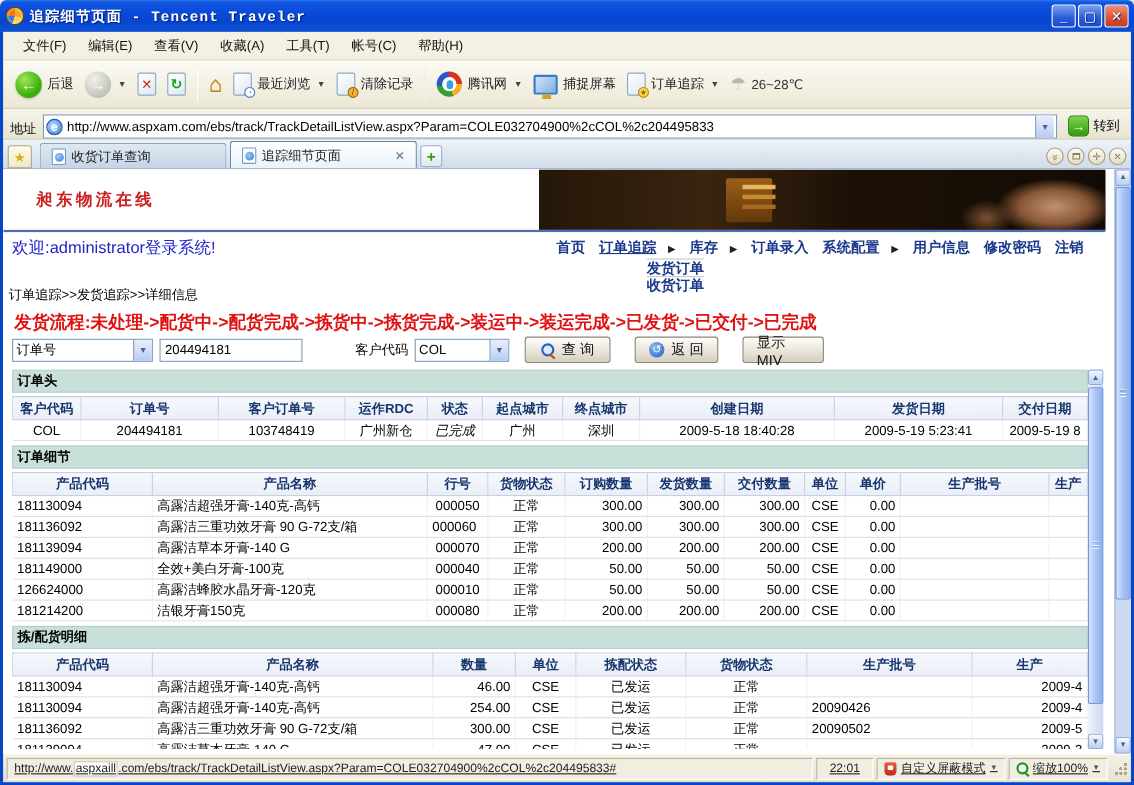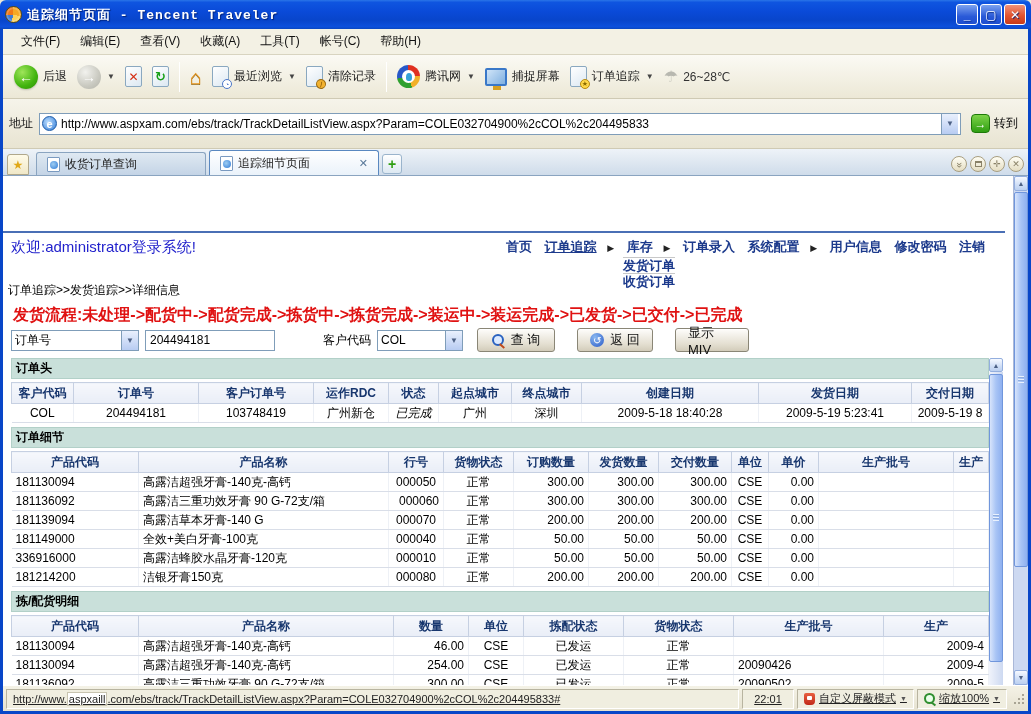--- a/index.html
+++ b/index.html
@@ -55,22 +55,22 @@
   .monitor::after { content:""; position:absolute; left:6px; bottom:-6px; width:8px; height:4px; background:#d8a020; }
   .qq-mag { width:22px; height:22px; position:relative; }
   .qq-mag::before { content:""; position:absolute; left:1px; top:1px; width:14px; height:14px; border-radius:50%;
     border:3px solid #2a62c0; background:radial-gradient(circle at 35% 35%,#eaf4ff,#9cc2ee); }
   .qq-mag::after { content:""; position:absolute; right:1px; bottom:0px; width:9px; height:3px; background:#d88a20;
     transform:rotate(40deg); border-radius:2px; }
   .weather-ico { color:#b8b8b0; font-size:16px; }
   .weather-txt { color:#333; }
 
   
-  .addressbar { height:50px; background:linear-gradient(180deg,#f6f4ea,#e8e4d2); border-bottom:1px solid #cfcab4;
-    display:flex; align-items:center; padding:0 6px; gap:6px; }
+  .addressbar { height:28px; background:linear-gradient(180deg,#f6f4ea,#e8e4d2); border-bottom:1px solid #cfcab4;
+    display:flex; align-items:flex-end; padding:0 6px; gap:6px; }
   .addr-label { color:#111; }
   .addr-input { flex:1; height:22px; background:#fff; border:1px solid #7f9db9; display:flex; align-items:center; padding:0 2px; }
   .ie-ico { width:15px; height:15px; margin-right:4px; border-radius:50%; flex:0 0 auto;
     background:radial-gradient(circle at 40% 40%,#bfe0ff,#2f7ad6); border:1px solid #1a5aa8; position:relative; }
   .ie-ico::after { content:"e"; position:absolute; inset:0; color:#fff; font-size:11px; font-weight:bold; text-align:center; line-height:14px; }
   .addr-url { flex:1; color:#000; font-size:12px; white-space:nowrap; overflow:hidden; }
   .addr-drop { width:17px; height:20px; background:linear-gradient(180deg,#e9f0fd,#b8ccf2); border-left:1px solid #7f9db9;
     color:#4d6185; font-size:8px; display:flex; align-items:center; justify-content:center; }
   .go-btn { display:flex; align-items:center; gap:4px; padding:2px 4px; border-radius:3px; }
   .go-ico { width:19px; height:19px; border-radius:4px; background:linear-gradient(180deg,#7cd348,#2f9e12); color:#fff;
@@ -112,21 +112,21 @@
     background:linear-gradient(180deg,#b06a18,#6a3c0c); opacity:.85; border-radius:2px; }
   .banner-photo::after { content:""; position:absolute; left:36%; top:14px; width:30px; height:4px; background:#e8b860;
     box-shadow:0 9px 0 #c88a30, 0 18px 0 #a86a20; }
   .banner-line { position:absolute; left:0; top:55px; width:1002px; height:2px; background:#4a6fb5; }
 
   .welcome { position:absolute; left:8px; top:62px; color:#2222cc; font-size:15px; }
   .nav { position:absolute; right:28px; top:62px; color:#1c3a8c; font-weight:bold; font-size:13px; white-space:nowrap; }
   .nav span.nav-link { margin-left:9px; }
   .nav .cur { text-decoration:underline; }
   .nav .arr { color:#222; font-size:9px; margin-left:7px; }
-  .subnav { position:absolute; left:585px; top:81px; color:#1c3a8c; font-weight:bold; font-size:13px; line-height:15px;margin-left:35px; }
+  .subnav { position:absolute; left:585px; top:81px; color:#1c3a8c; font-weight:bold; font-size:13px; line-height:15px; }
   .subnav div { border-top:1px solid #c8c8c8; padding-top:0px; }
 
   .breadcrumb { position:absolute; left:5px; top:106px; color:#000; font-size:12px; }
   .flow { position:absolute; left:10px; top:129px; color:#e01212; font-size:16px; font-weight:bold; }
 
   .search-row { position:absolute; left:8px; top:151px; height:26px; display:flex; align-items:center; }
   .xpsel { height:21px; background:#fff; border:1px solid #7f9db9; display:flex; align-items:center; }
   .xpsel .val { flex:1; padding:0 3px; }
   .xpsel .btn { width:17px; height:100%; background:linear-gradient(180deg,#e9f0fd,#b8ccf2); border-left:1px solid #7f9db9;
     color:#4d6185; font-size:8px; display:flex; align-items:center; justify-content:center; }
@@ -305,20 +305,24 @@
             <span class="sq"></span>
           </span>
         <span class="rbtn">✛</span>
         <span class="rbtn">✕</span>
       </span>
     </div>
 
     <div class="content-row">
       <div class="page">
 
+        <div class="banner">
+          <span class="banner-logo">昶东物流在线</span>
+          <span class="banner-photo"></span>
+        </div>
         <div class="banner-line"></div>
 
         <div class="welcome">欢迎:administrator登录系统!</div>
 
         <div class="nav">
           <span class="nav-link">首页</span>
           <span class="nav-link cur">订单追踪</span>
           <span class="arr">▶</span>
           <span class="nav-link">库存</span>
           <span class="arr">▶</span>
@@ -458,21 +462,21 @@
                     <td style="text-align: right;">300.00</td>
                     <td style="text-align: right;">300.00</td>
                     <td style="text-align: center;">CSE</td>
                     <td style="text-align: right;">0.00</td>
                     <td style="text-align: center;"></td>
                     <td style="text-align: center;"></td>
                   </tr>
                   <tr>
                     <td style="text-align: left;">181136092</td>
                     <td style="text-align: left;">高露洁三重功效牙膏 90 G-72支/箱</td>
-                    <td style="text-align: right;">000060</td>
+                    <td style="text-align: left;">000060</td>
                     <td style="text-align: center;">正常</td>
                     <td style="text-align: right;">300.00</td>
                     <td style="text-align: right;">300.00</td>
                     <td style="text-align: right;">300.00</td>
                     <td style="text-align: center;">CSE</td>
                     <td style="text-align: right;">0.00</td>
                     <td style="text-align: center;"></td>
                     <td style="text-align: center;"></td>
                   </tr>
                   <tr>
@@ -495,21 +499,21 @@
                     <td style="text-align: center;">正常</td>
                     <td style="text-align: right;">50.00</td>
                     <td style="text-align: right;">50.00</td>
                     <td style="text-align: right;">50.00</td>
                     <td style="text-align: center;">CSE</td>
                     <td style="text-align: right;">0.00</td>
                     <td style="text-align: center;"></td>
                     <td style="text-align: center;"></td>
                   </tr>
                   <tr>
-                    <td style="text-align: left;">336916000</td>
+                    <td style="text-align: left;">126624000</td>
                     <td style="text-align: left;">高露洁蜂胶水晶牙膏-120克</td>
                     <td style="text-align: center;">000010</td>
                     <td style="text-align: center;">正常</td>
                     <td style="text-align: right;">50.00</td>
                     <td style="text-align: right;">50.00</td>
                     <td style="text-align: right;">50.00</td>
                     <td style="text-align: center;">CSE</td>
                     <td style="text-align: right;">0.00</td>
                     <td style="text-align: center;"></td>
                     <td style="text-align: center;"></td>

